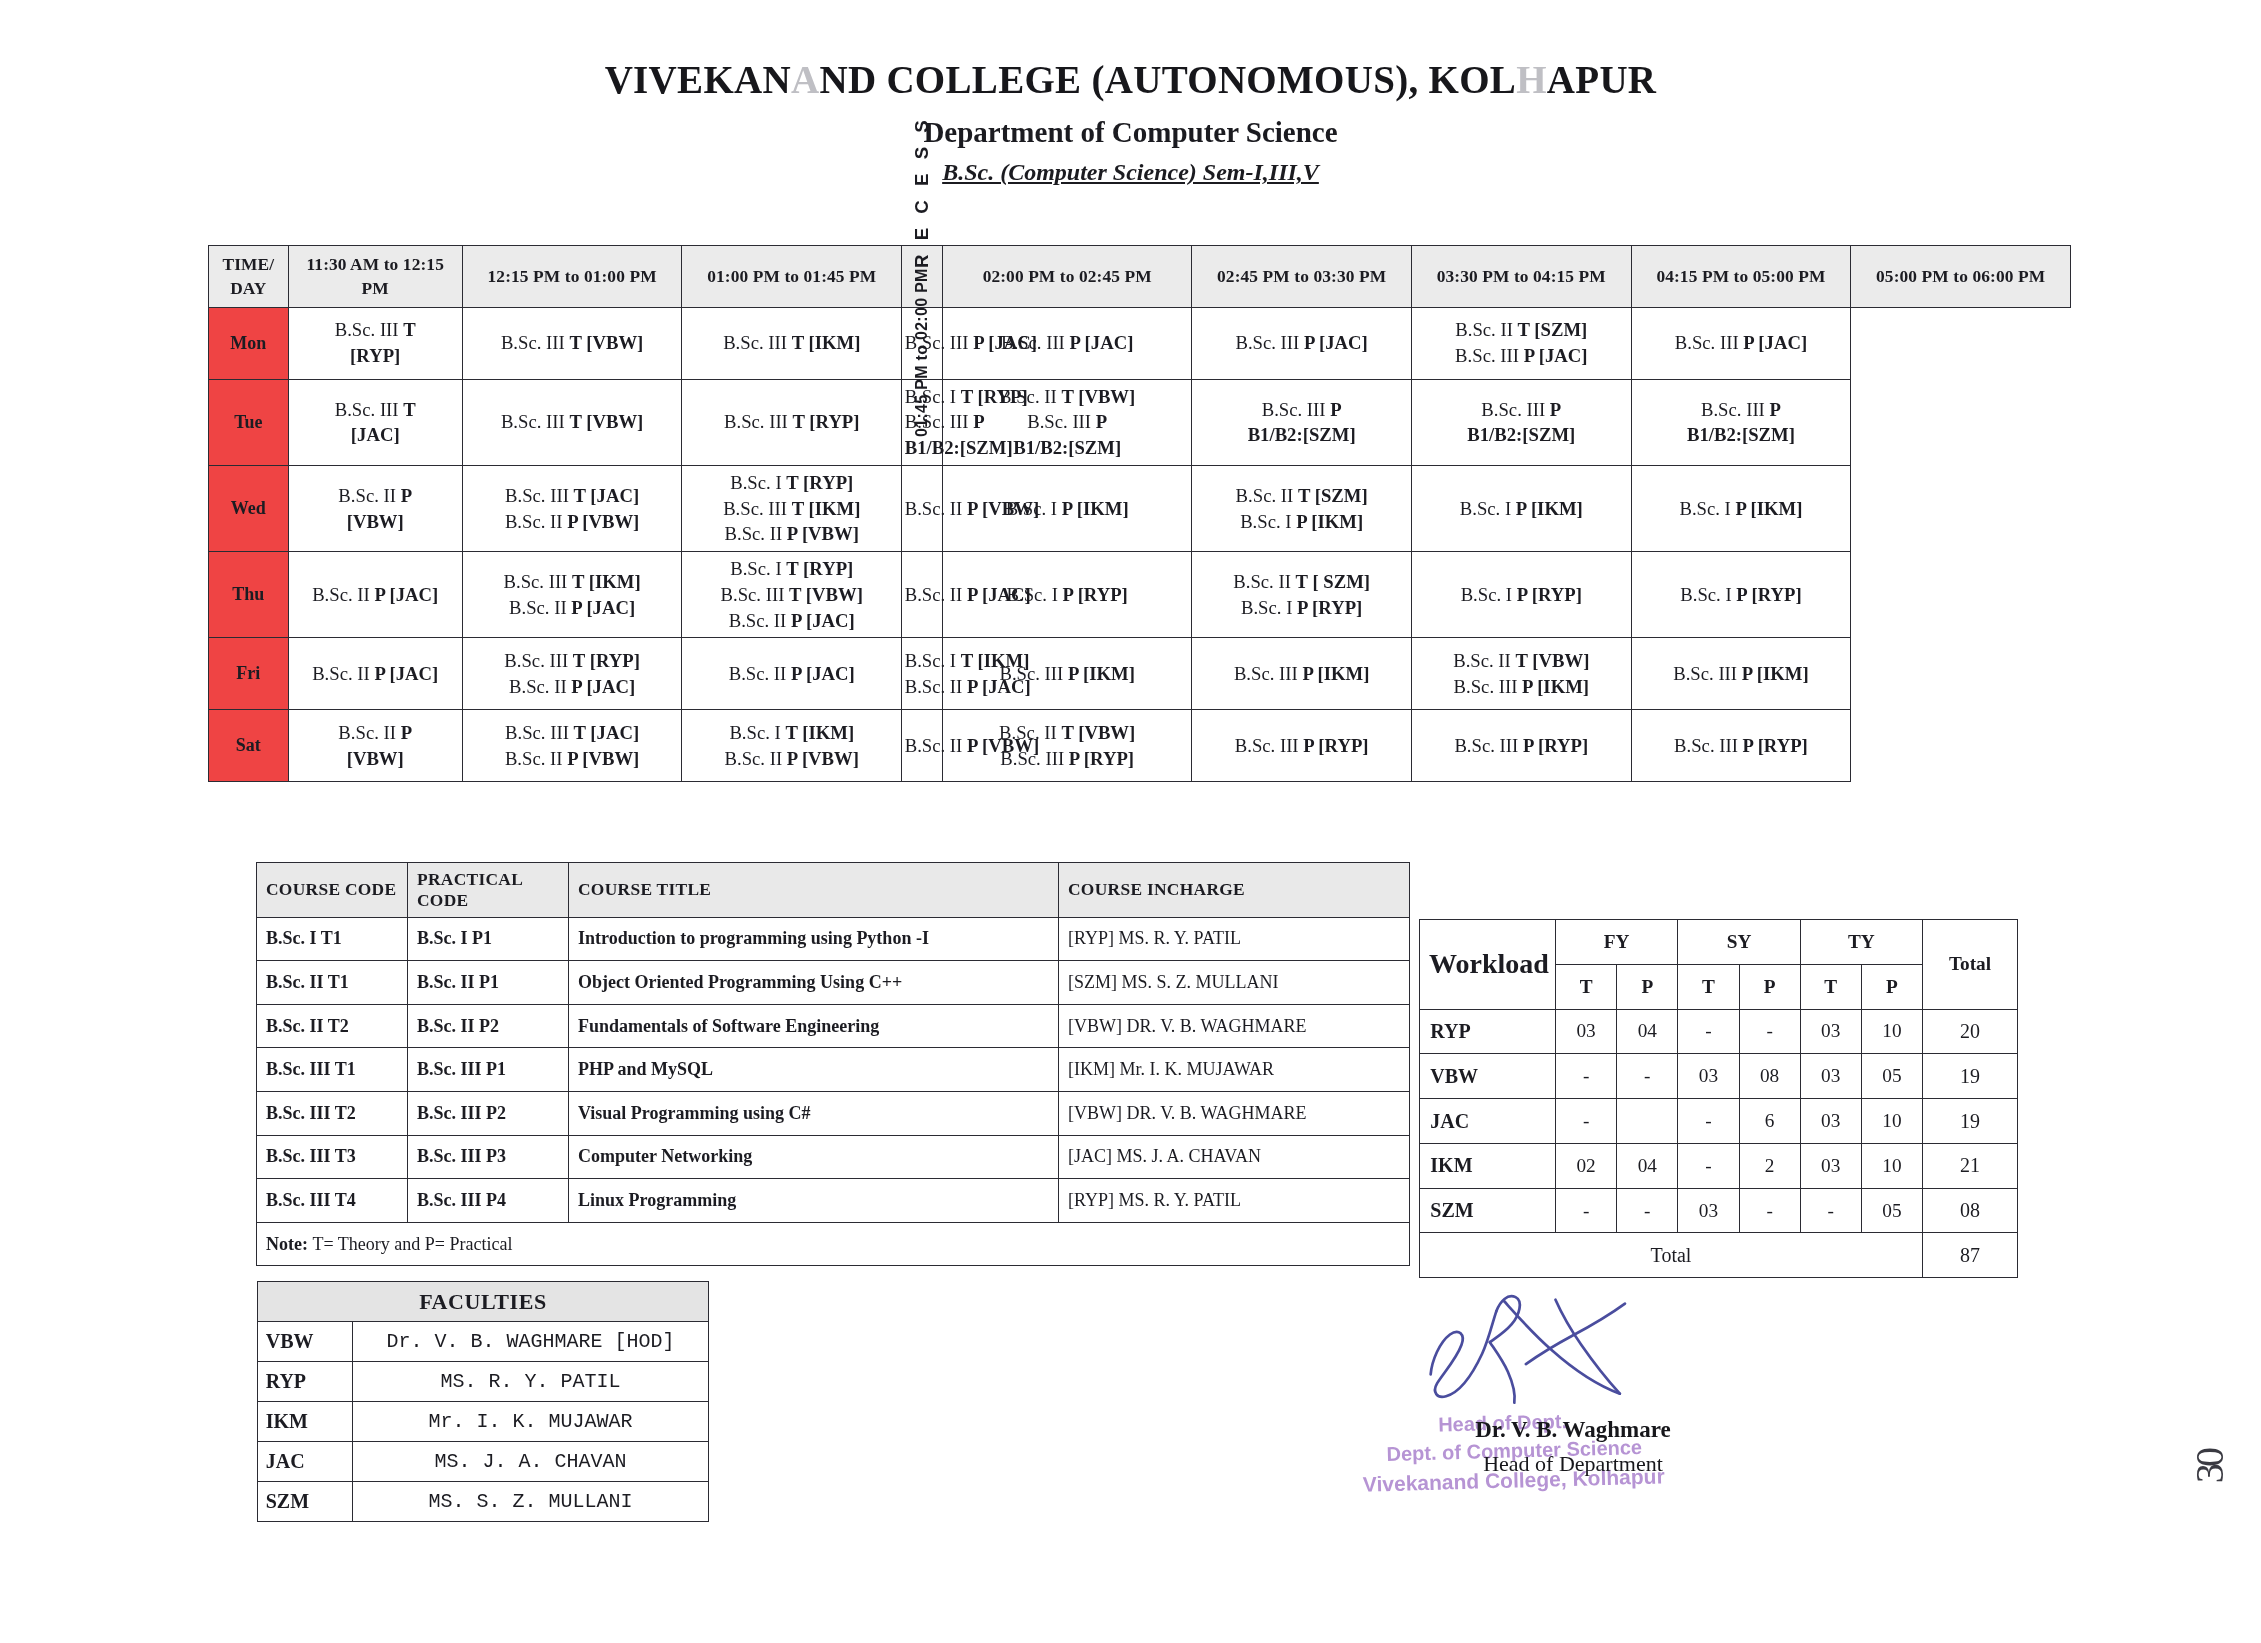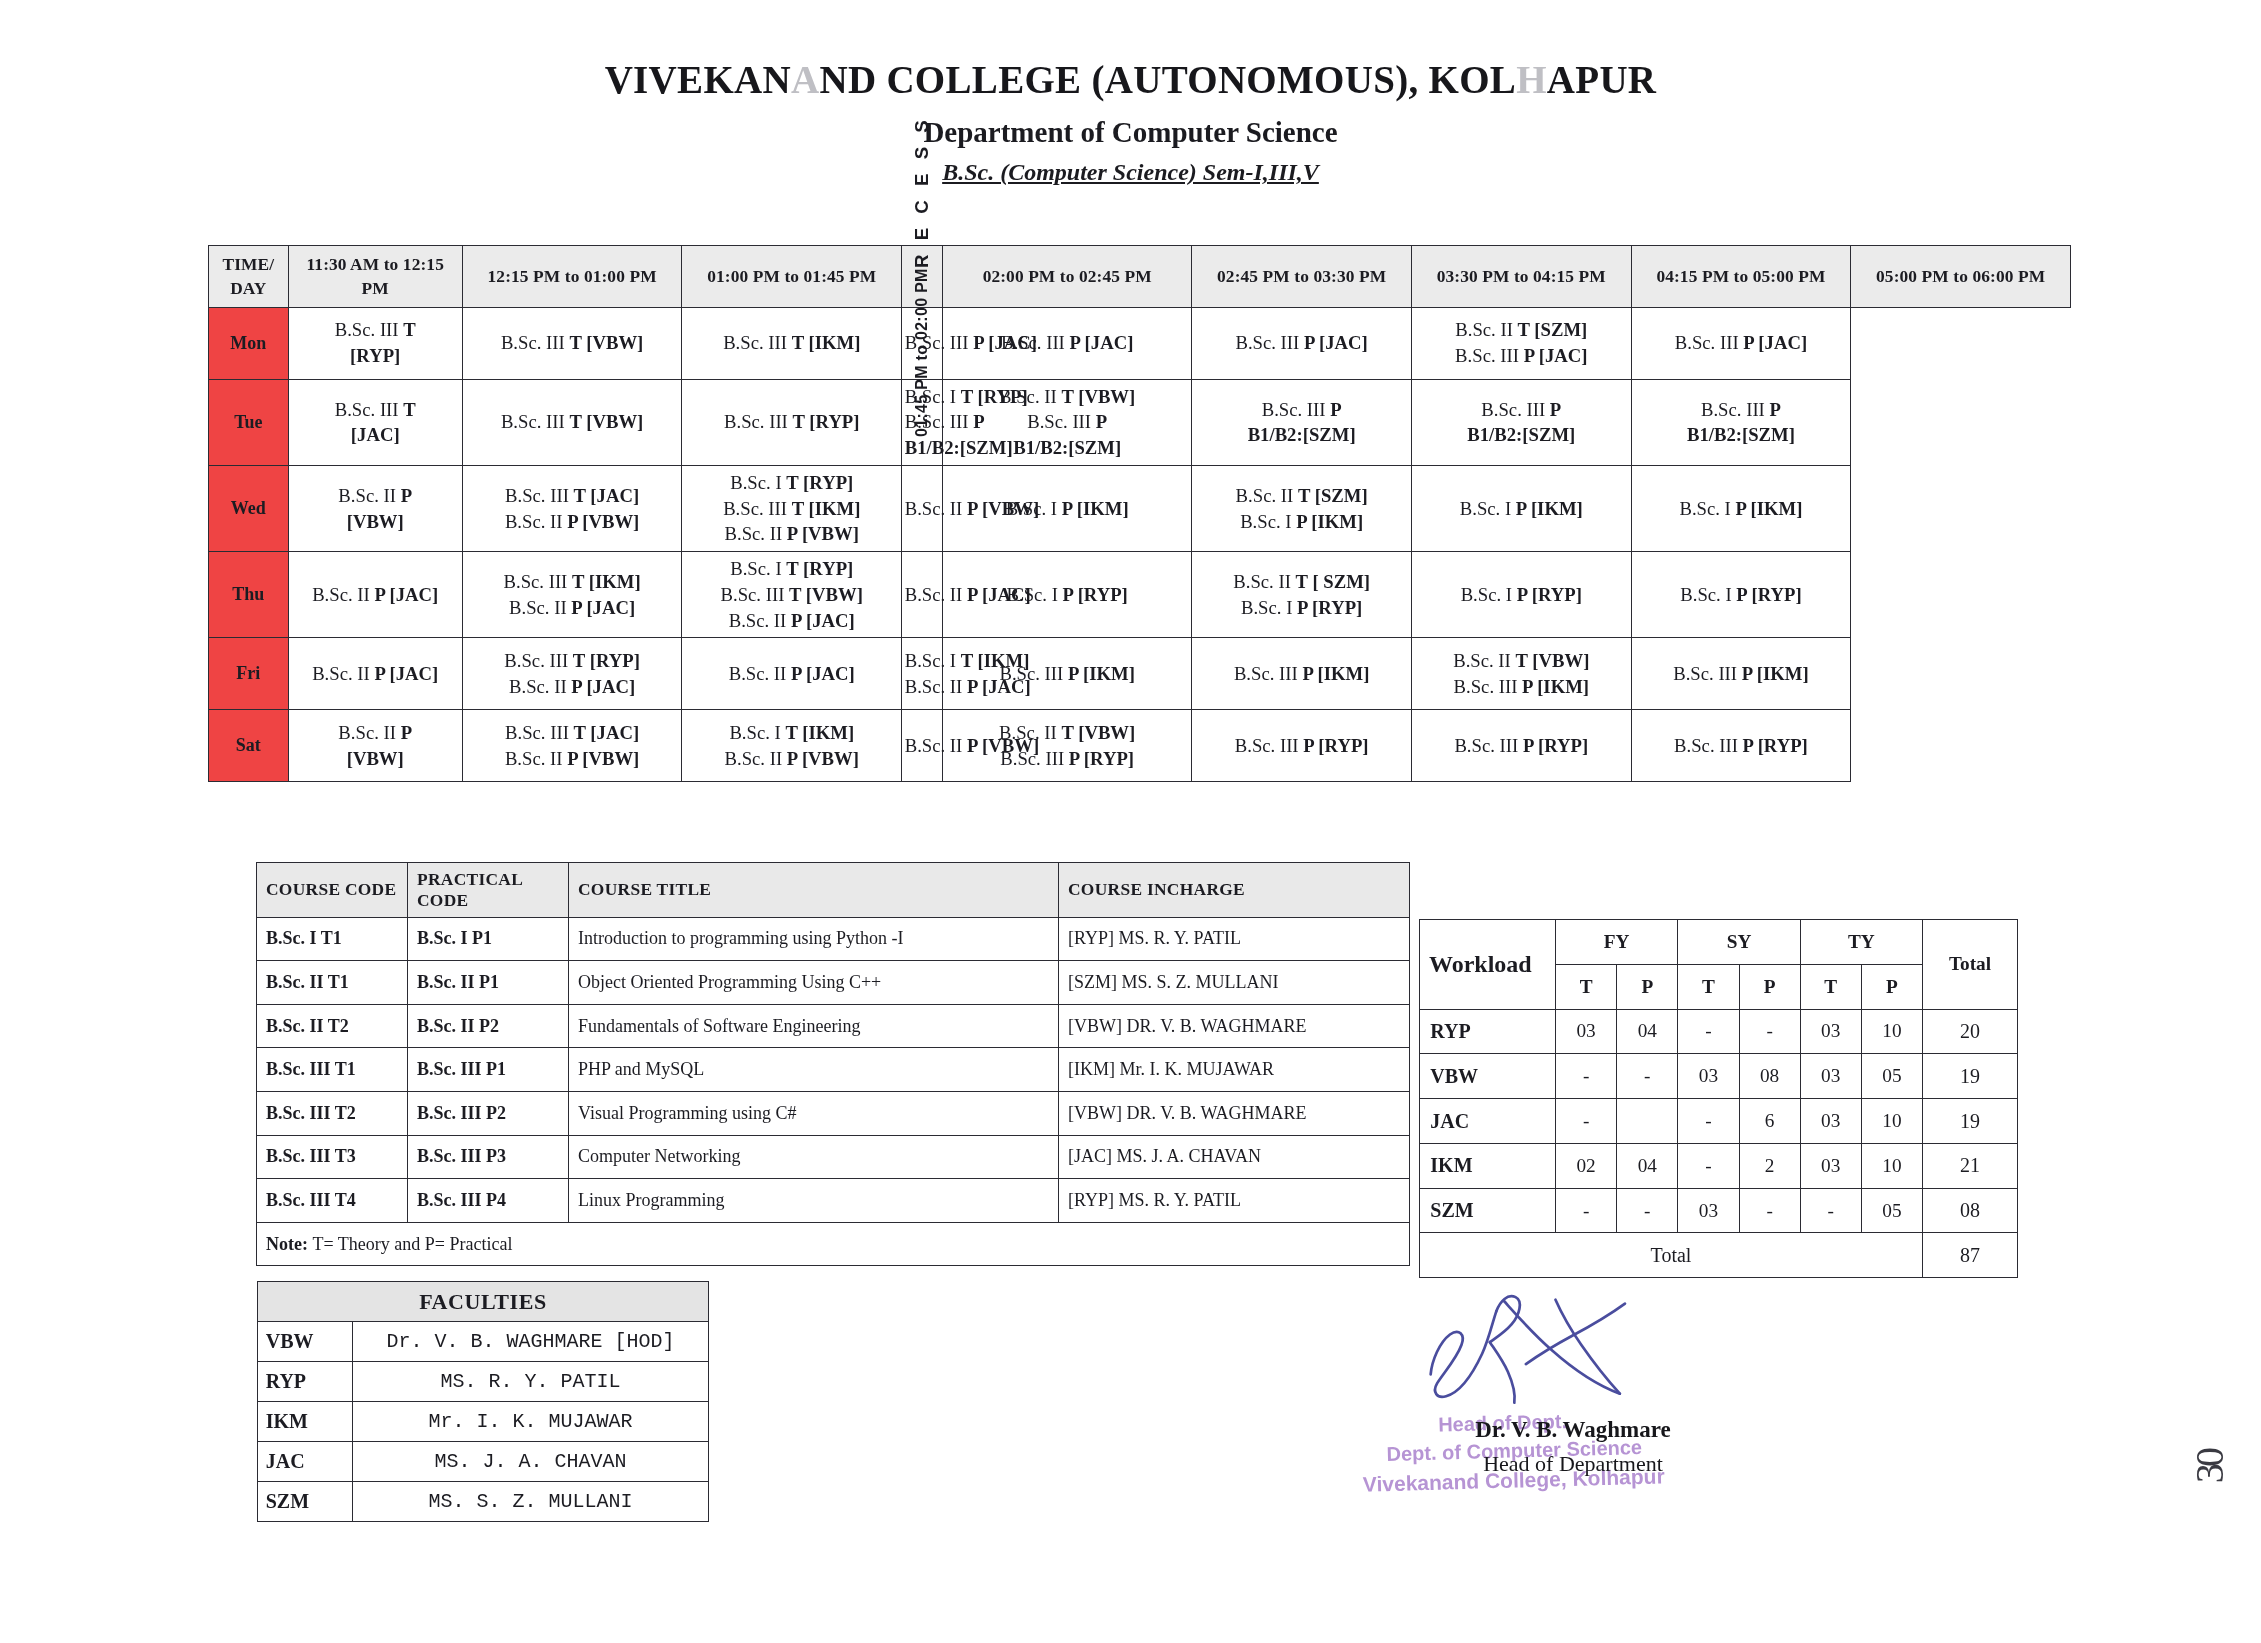--- a/index.html
+++ b/index.html
@@ -146,21 +146,21 @@
   table.course thead th {
     background: #e9e9e9;
     font-weight: bold;
     font-size: 17.4px;
     letter-spacing: 0.3px;
   }
   table.course td.ccode, table.course td.pcode {
     font-weight: bold;
     font-size: 18px;
   }
-  table.course td.title { font-weight: normal; margin-left: 36px; }
+  table.course td.title { font-weight: bold; margin-left: 36px; }
   table.course td.incharge { font-weight: normal; }
   td.note-cell {
     font-size: 18px;
   }
   td.note-cell b { font-weight: bold; }
 
   
   .wl-wrap {
     position: absolute;
     left: 1419px;
@@ -177,21 +177,21 @@
     text-align: center;
     font-size: 19.3px;
     color: #1c1c22;
     padding: 3.9px 1.3px;
     height: 36px;
   }
   table.wl th.wl-label {
     text-align: left;
     padding-left: 9px;
     font-weight: bold;
-    font-size: 24px;
+    font-size: 28px;
   }
   table.wl th.grp { font-weight: bold; font-size: 19.3px; }
   table.wl th.sub { font-weight: bold; font-size: 19.3px; }
   table.wl td.fac { text-align: left; padding-left: 10.3px; font-weight: bold; font-size: 20px; }
   table.wl td.total-col { font-size: 20px; }
   table.wl td.total-row-label { font-weight: normal; font-size: 20px; }
 
   
   .fac-wrap {
     position: absolute;

